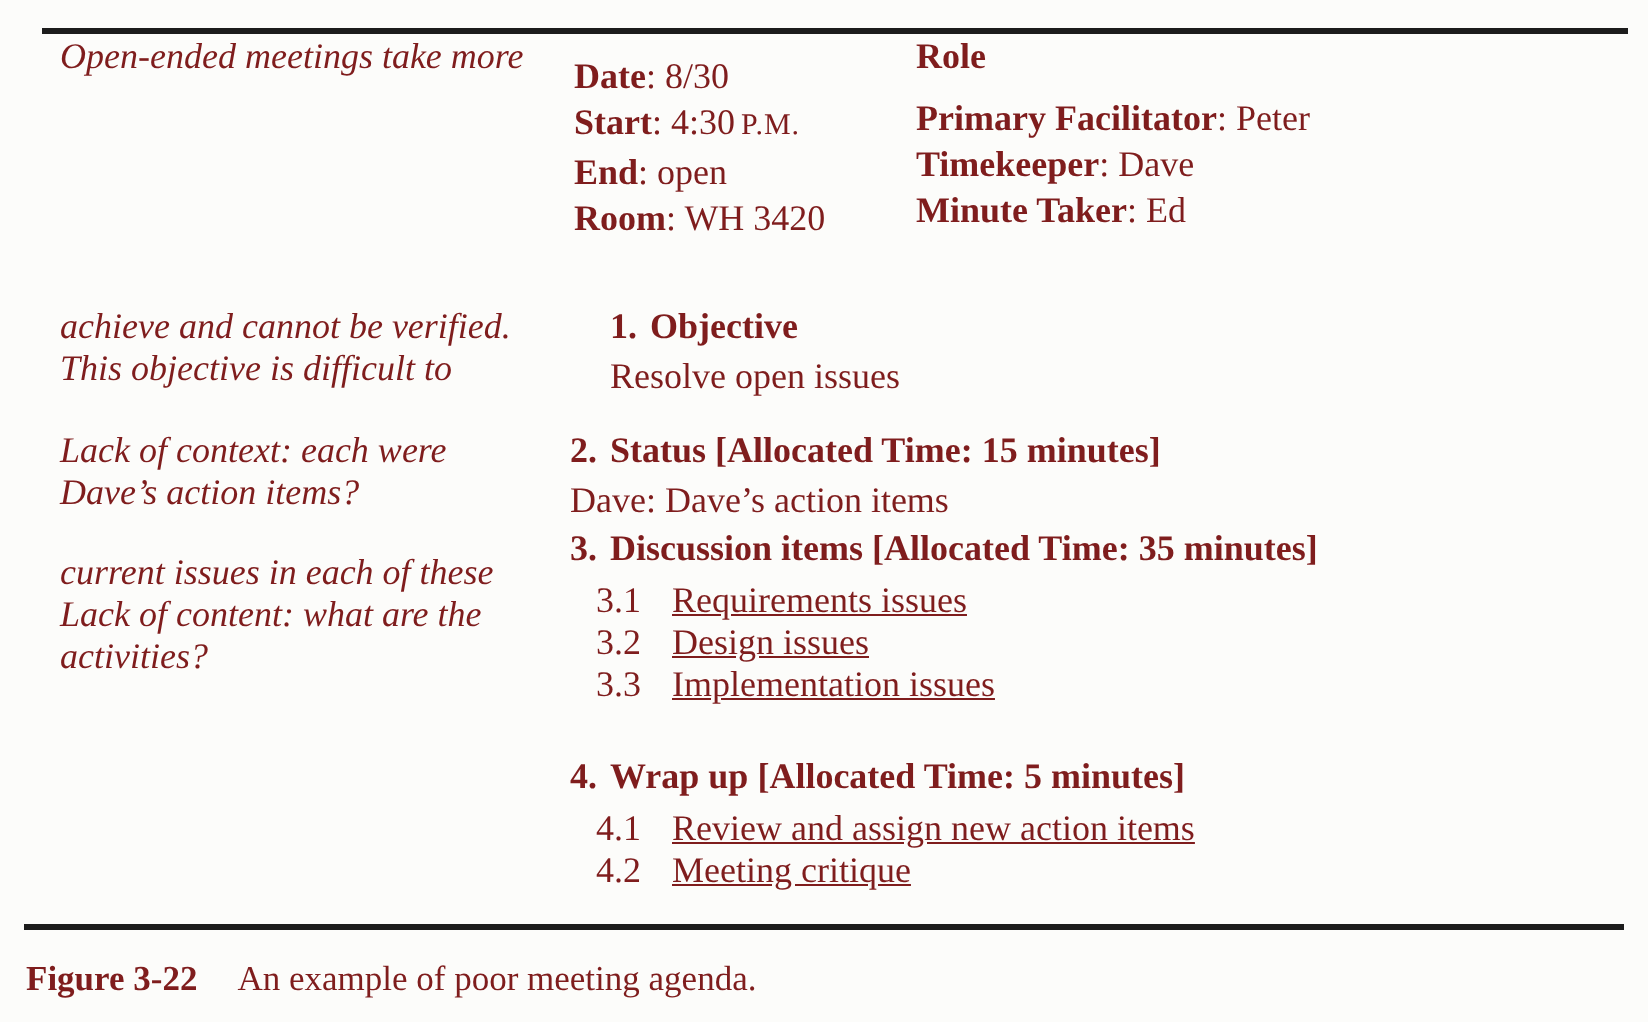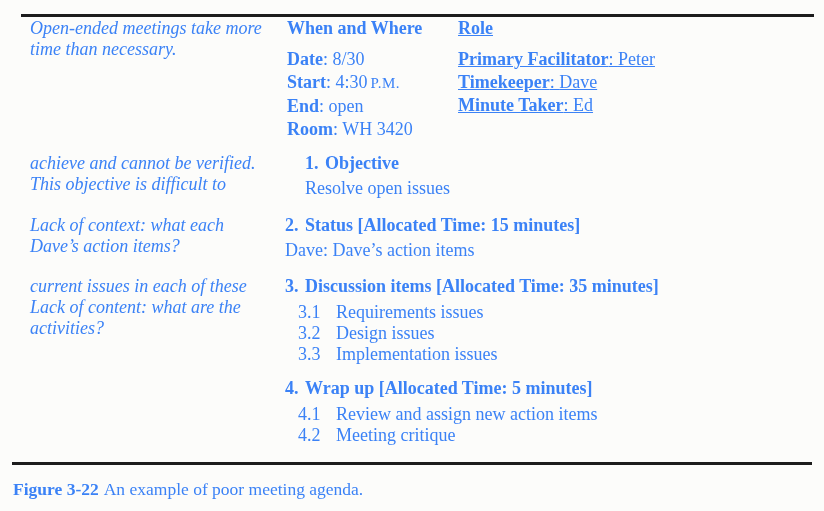--- a/index.html
+++ b/index.html
@@ -3,21 +3,21 @@
 <meta charset="utf-8">
 <style>
   * { margin: 0; padding: 0; box-sizing: border-box; }
   html, body { background: #ffffff; }
   .page {
     position: relative;
     width: 824px;
     height: 511px;
     background: #fcfcfa;
     font-family: "Liberation Serif", serif;
-    color: #3b82f6;
+    color: #7f1d1d;
     overflow: hidden;
   }
   .rule { position: absolute; background: #1c1c1c; }
   .rule.top    { left: 21px; top: 14px;  width: 793px; height: 3px; }
   .rule.bottom { left: 12px; top: 462px; width: 800px; height: 3px; }
 
   
   .ann {
     position: absolute;
     left: 30px;
@@ -27,70 +27,68 @@
     line-height: 21px;
   }
   .ann-0 { top: 18px; }
   .ann-1 { top: 153px; }
   .ann-2 { top: 215px; }
   .ann-3 { top: 276px; }
 
   
   .hdr { position: absolute; top: 18px; font-size: 18px; }
   .hdr.whenwhere { left: 287px; }
-  .hdr.rolecol   { left: 458px; text-decoration: underline; }
+  .hdr.rolecol   { left: 458px; }
   .hdr-title { font-weight: bold; }
   .fieldlist { margin-top: 9px; line-height: 23px; }
   .lbl { font-weight: bold; }
   .pm  { font-size: 15px; letter-spacing: 0.5px; margin-left: 3px; }
 
   
   .agenda-item { position: absolute; left: 285px; font-size: 18px; line-height: 21px; }
   .agenda-item.item-0 { top: 153px; margin-left: 20px; }
   .agenda-item.item-1 { top: 215px; }
-  .agenda-item.item-2 { top: 276px; }
+  .agenda-item.item-2 { top: 264px; }
   .agenda-item.item-3 { top: 378px; }
   .agenda-h { font-weight: bold; }
   .agenda-h .num { display: inline-block; width: 20px; }
   .agenda-body { margin-top: 4px; }
   .subs { margin-top: 5px; }
-  .sub { margin-left: 13px; line-height: 21px; }
+  .sub { margin-left: 13px; line-height: 21px; text-decoration: underline; }
   .sub .subnum { display: inline-block; width: 38px; }
 
   
   .caption { position: absolute; left: 13px; top: 479px; font-size: 17.5px; }
   .cap-label { font-weight: bold; }
-  .cap-text { margin-left: 5px; }
+  .cap-text { margin-left: 20px; }
 </style>
 </head>
 <body>
 
 <div class="page">
   <div class="rule top"></div>
 
   <div class="ann ann-0">
     <div>Open-ended meetings take more</div>
-    <div>time than necessary.</div>
   </div>
   <div class="ann ann-1">
     <div>achieve and cannot be verified.</div>
     <div>This objective is difficult to</div>
   </div>
   <div class="ann ann-2">
-    <div>Lack of context: what each</div>
+    <div>Lack of context: each were</div>
     <div>Dave’s action items?</div>
   </div>
   <div class="ann ann-3">
     <div>current issues in each of these</div>
     <div>Lack of content: what are the</div>
     <div>activities?</div>
   </div>
 
   <div class="hdr whenwhere">
-    <div class="hdr-title">When and Where</div>
     <div class="fieldlist">
       <div class="field"><span class="lbl">Date</span><span class="sep">: </span><span>8/30</span></div>
       <div class="field"><span class="lbl">Start</span><span class="sep">: </span><span>4:30</span><span class="pm">P.M.</span></div>
       <div class="field"><span class="lbl">End</span><span class="sep">: </span><span>open</span></div>
       <div class="field"><span class="lbl">Room</span><span class="sep">: </span><span>WH 3420</span></div>
     </div>
   </div>
 
   <div class="hdr rolecol">
     <div class="hdr-title">Role</div>

